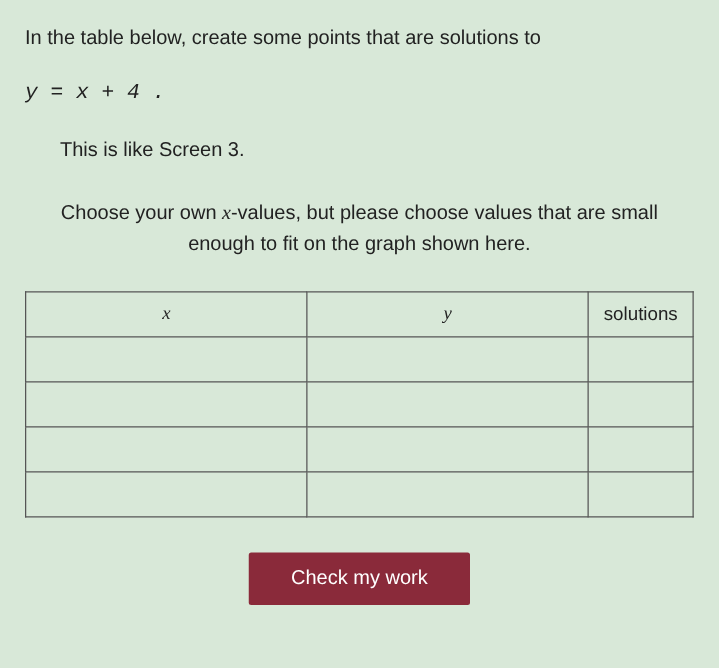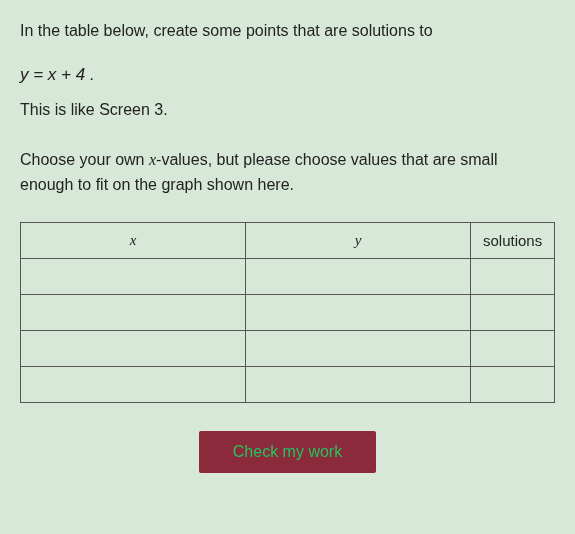--- a/index.html
+++ b/index.html
@@ -17,32 +17,34 @@
       position: relative;
       overflow: hidden;
     }
     .instruction {
       font-size: 16px;
       line-height: 1.6;
       margin-bottom: 21px;
     }
     .equation {
       font-style: italic;
-      font-family: Liberation Sans, sans-serif;
+      font-family: Liberation Mono, monospace;
       font-size: 17px;
-      margin-bottom: 16px;
+      margin-bottom: 28px;
     }
     .note {
       font-size: 16px;
       margin-bottom: 28px;
+      margin-left: 28px;
     }
     .instruction2 {
       font-size: 16px;
       line-height: 1.6;
       margin-bottom: 24px;
+      text-align: center;
     }
     .italic-var {
       font-style: italic;
       font-family: "Times New Roman", Times, serif;
     }
     table.data-table {
       border-collapse: collapse;
       width: 535px;
       margin-bottom: 28px;
     }
@@ -69,21 +71,21 @@
       background: transparent;
       text-align: center;
       font-size: 14px;
       outline: none;
     }
     .button-row {
       text-align: center;
     }
     .check-btn {
       background: #8a2a3a;
-      color: #22c55e;
+      color: #ffffff;
       border: none;
       padding: 12px 34px;
       font-size: 16px;
       cursor: pointer;
       border-radius: 2px;
     }
   </style>
 </head>
 <body>
 

